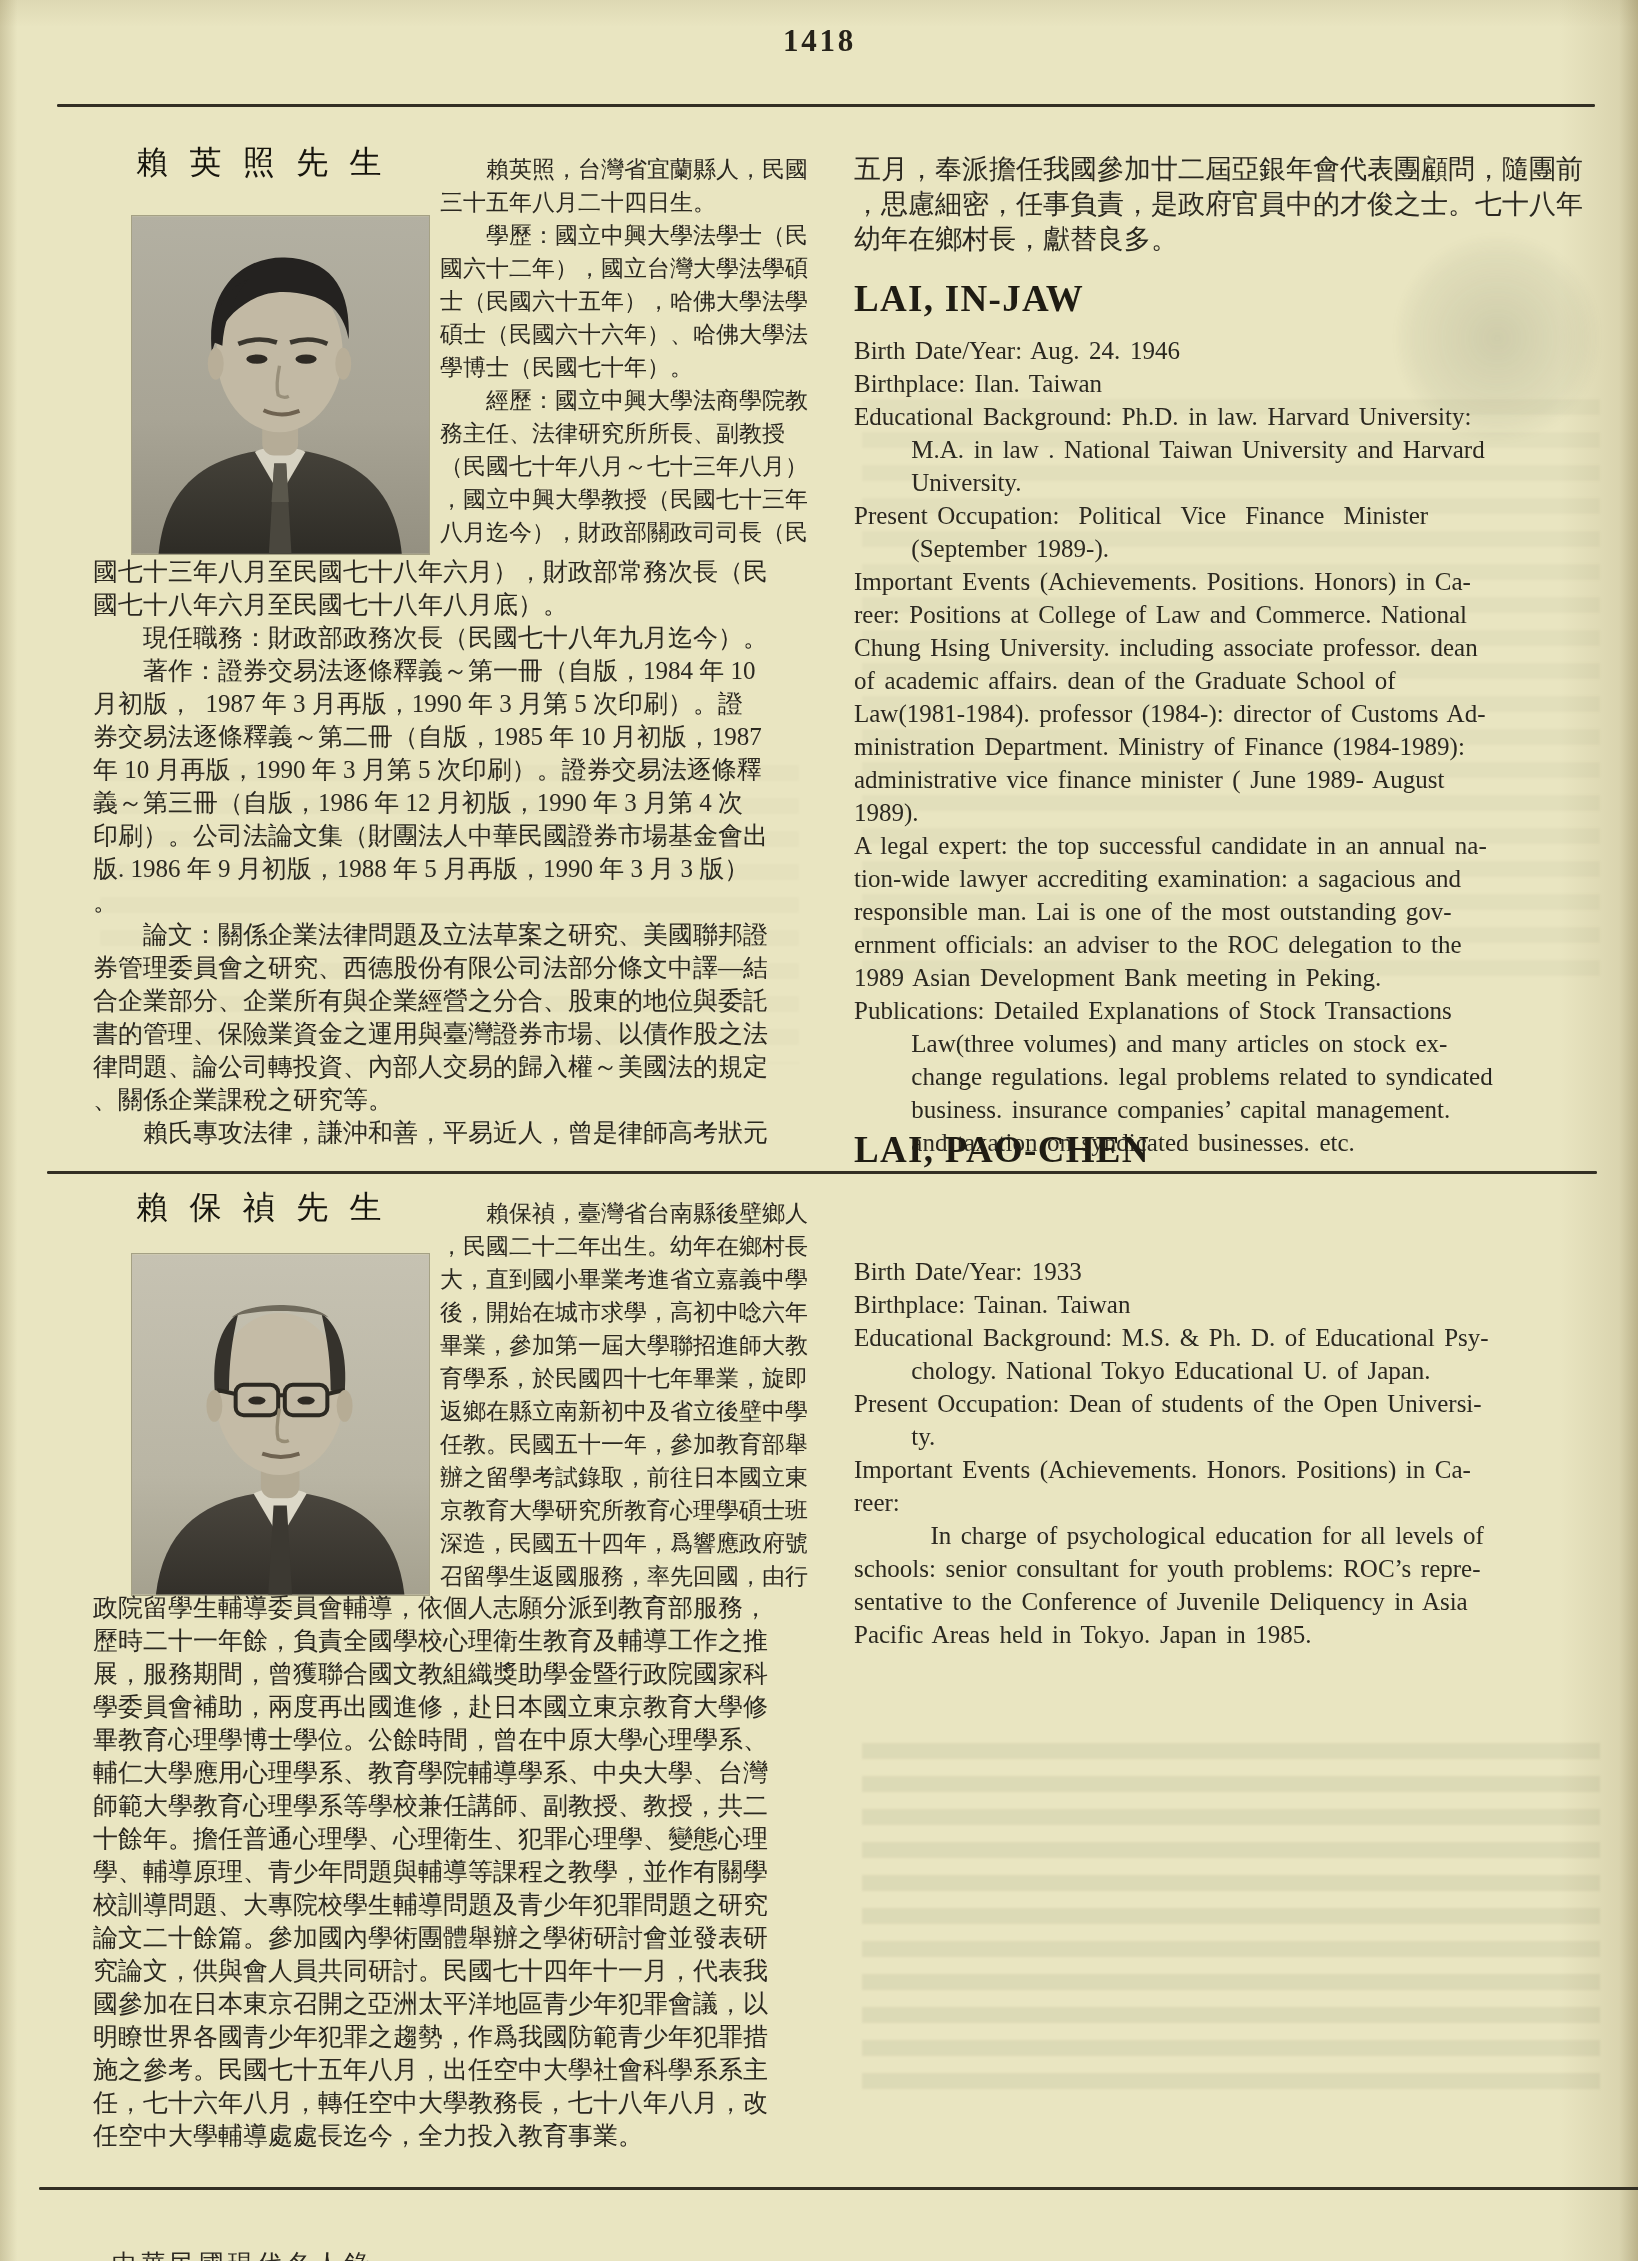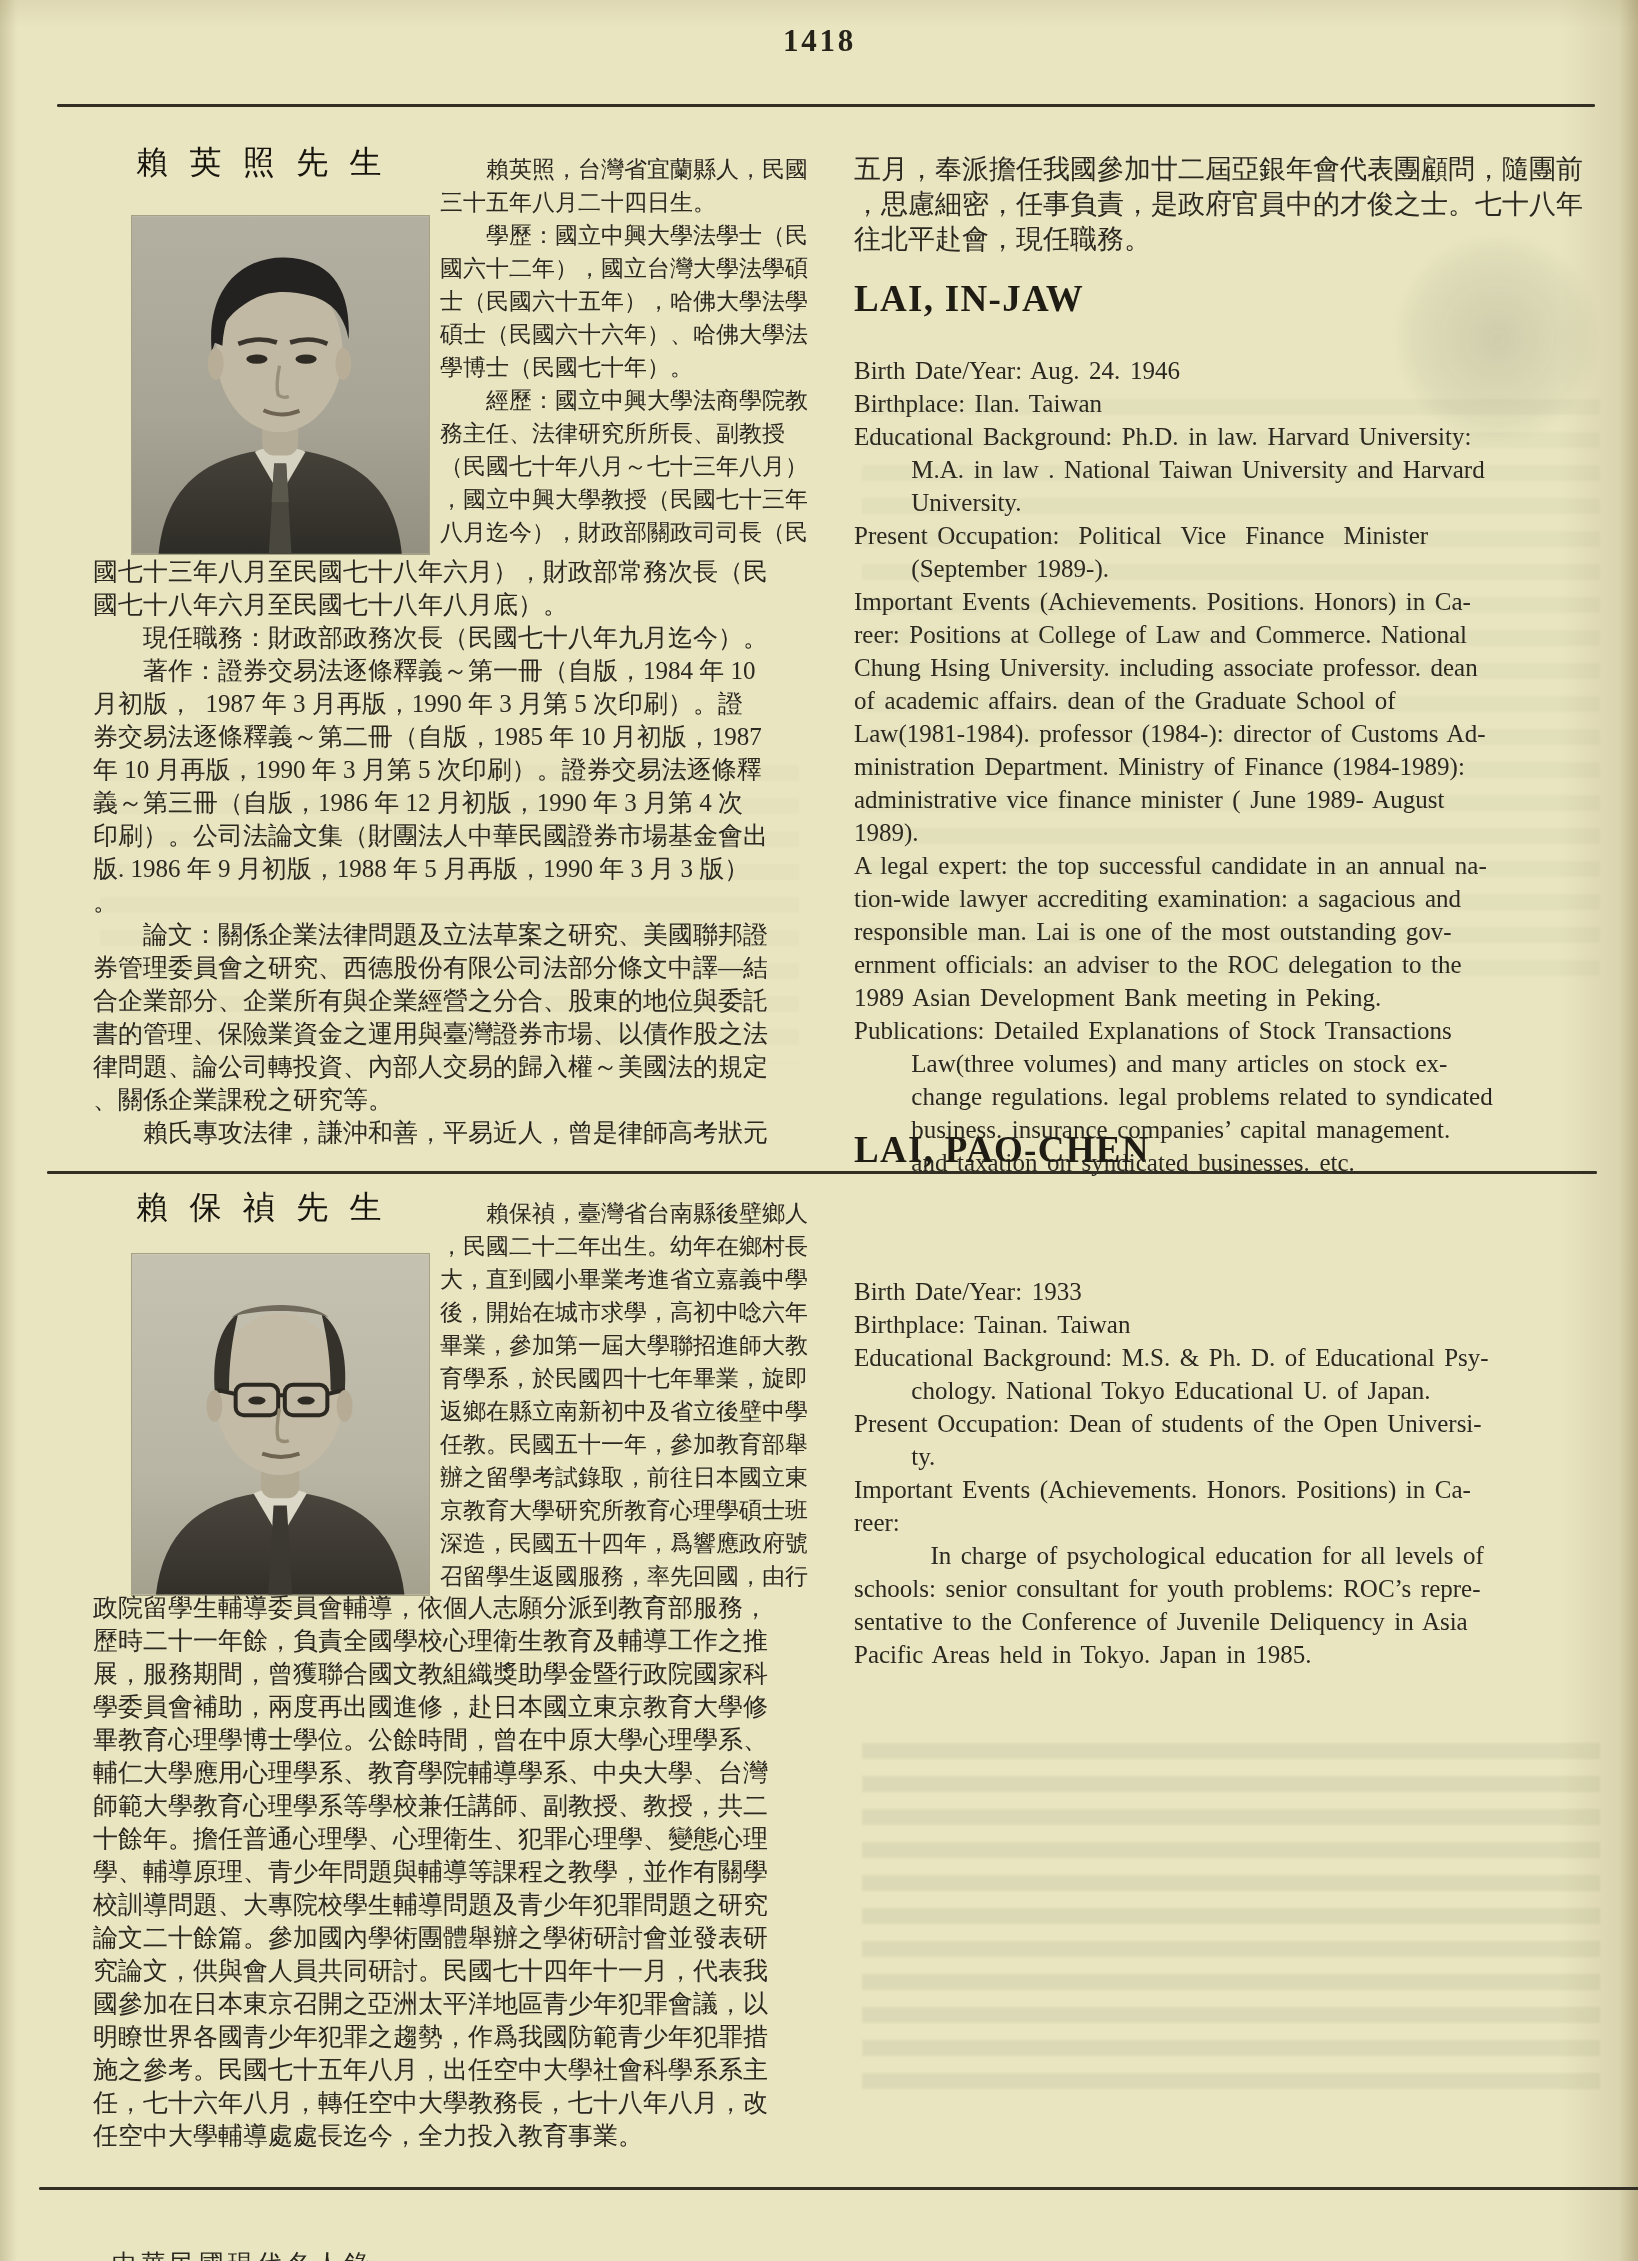--- a/index.html
+++ b/index.html
@@ -37,21 +37,21 @@
     overflow:hidden;
   }
   .photo svg{display:block;width:100%;height:100%;}
   .cn-col{white-space:pre;}
   .cn-beside{font-size:23px;line-height:33px;color:#2b2820;}
   .cn-body{font-size:25px;line-height:33px;color:#2b2820;}
   .cn-right{font-size:27px;line-height:35px;color:#2b2820;}
   .en-heading{
     font-size:37px;font-weight:600;letter-spacing:1.3px;color:#1f1c13;
   }
-  .en-col{white-space:pre;font-size:25px;line-height:33px;word-spacing:3.3px;color:#2b2820;margin-top:20px;}
+  .en-col{white-space:pre;font-size:25px;line-height:33px;word-spacing:3.3px;color:#2b2820;}
   .footer-text{font-size:25px;letter-spacing:4px;color:#2b2820;}
   
   .ghost{pointer-events:none;}
   .ghost-portrait{
     background:radial-gradient(ellipse 50% 45% at 55% 40%, rgba(105,110,85,.20), rgba(105,110,85,.07) 60%, transparent 75%);
     filter:blur(2px);
   }
   .ghost-lines{
     background:repeating-linear-gradient(180deg, rgba(100,104,78,.085) 0px, rgba(100,104,78,.085) 16px, transparent 16px, transparent 33px);
     filter:blur(1.3px);
@@ -113,21 +113,21 @@
 
       <ellipse cx="126" cy="222" rx="12" ry="24" fill="#b8ae98"></ellipse>
       <ellipse cx="318" cy="222" rx="12" ry="24" fill="#b8ae98"></ellipse>
     </svg>
   </div>
 
   <div class="abs cn-col cn-beside" style="left:440px;top:153px;width:373px;"><div class="cn-line">　　賴英照，台灣省宜蘭縣人，民國</div><div class="cn-line">三十五年八月二十四日生。</div><div class="cn-line">　　學歷：國立中興大學法學士（民</div><div class="cn-line">國六十二年），國立台灣大學法學碩</div><div class="cn-line">士（民國六十五年），哈佛大學法學</div><div class="cn-line">碩士（民國六十六年）、哈佛大學法</div><div class="cn-line">學博士（民國七十年）。</div><div class="cn-line">　　經歷：國立中興大學法商學院教</div><div class="cn-line">務主任、法律研究所所長、副教授</div><div class="cn-line">（民國七十年八月～七十三年八月）</div><div class="cn-line">，國立中興大學教授（民國七十三年</div><div class="cn-line">八月迄今），財政部關政司司長（民</div></div>
 
   <div class="abs cn-col cn-body" style="left:93px;top:555px;width:717px;"><div class="cn-line">國七十三年八月至民國七十八年六月），財政部常務次長（民</div><div class="cn-line">國七十八年六月至民國七十八年八月底）。</div><div class="cn-line">　　現任職務：財政部政務次長（民國七十八年九月迄今）。</div><div class="cn-line">　　著作：證券交易法逐條釋義～第一冊（自版，1984 年 10</div><div class="cn-line">月初版，  1987 年 3 月再版，1990 年 3 月第 5 次印刷）。證</div><div class="cn-line">券交易法逐條釋義～第二冊（自版，1985 年 10 月初版，1987</div><div class="cn-line">年 10 月再版，1990 年 3 月第 5 次印刷）。證券交易法逐條釋</div><div class="cn-line">義～第三冊（自版，1986 年 12 月初版，1990 年 3 月第 4 次</div><div class="cn-line">印刷）。公司法論文集（財團法人中華民國證券市場基金會出</div><div class="cn-line">版. 1986 年 9 月初版，1988 年 5 月再版，1990 年 3 月 3 版）</div><div class="cn-line">。</div><div class="cn-line">　　論文：關係企業法律問題及立法草案之研究、美國聯邦證</div><div class="cn-line">券管理委員會之研究、西德股份有限公司法部分條文中譯—結</div><div class="cn-line">合企業部分、企業所有與企業經營之分合、股東的地位與委託</div><div class="cn-line">書的管理、保險業資金之運用與臺灣證券市場、以債作股之法</div><div class="cn-line">律問題、論公司轉投資、內部人交易的歸入權～美國法的規定</div><div class="cn-line">、關係企業課稅之研究等。</div><div class="cn-line">　　賴氏專攻法律，謙沖和善，平易近人，曾是律師高考狀元</div></div>
 
-  <div class="abs cn-col cn-right" style="left:854px;top:152px;width:746px;"><div class="cn-line">五月，奉派擔任我國參加廿二屆亞銀年會代表團顧問，隨團前</div><div class="cn-line">，思慮細密，任事負責，是政府官員中的才俊之士。七十八年</div><div class="cn-line">往北平赴會，現任職務。</div></div>
+  <div class="abs cn-col cn-right" style="left:854px;top:152px;width:746px;"><div class="cn-line">五月，奉派擔任我國參加廿二屆亞銀年會代表團顧問，隨團前</div><div class="cn-line">，思慮細密，任事負責，是政府官員中的才俊之士。七十八年</div><div class="cn-line">幼年在鄉村長，獻替良多。</div></div>
 
   <div class="abs en-heading" style="left:854px;top:277px;">LAI, IN-JAW</div>
 
   <div class="abs en-col" style="left:854px;top:334px;width:752px;"><div class="en-line">Birth Date/Year: Aug. 24. 1946</div><div class="en-line">Birthplace: Ilan. Taiwan</div><div class="en-line">Educational Background: Ph.D. in law. Harvard University:</div><div class="en-line">      M.A. in law . National Taiwan University and Harvard</div><div class="en-line">      University.</div><div class="en-line">Present Occupation:  Political  Vice  Finance  Minister</div><div class="en-line">      (September 1989-).</div><div class="en-line">Important Events (Achievements. Positions. Honors) in Ca-</div><div class="en-line">reer: Positions at College of Law and Commerce. National</div><div class="en-line">Chung Hsing University. including associate professor. dean</div><div class="en-line">of academic affairs. dean of the Graduate School of</div><div class="en-line">Law(1981-1984). professor (1984-): director of Customs Ad-</div><div class="en-line">ministration Department. Ministry of Finance (1984-1989):</div><div class="en-line">administrative vice finance minister ( June 1989- August</div><div class="en-line">1989).</div><div class="en-line">A legal expert: the top successful candidate in an annual na-</div><div class="en-line">tion-wide lawyer accrediting examination: a sagacious and</div><div class="en-line">responsible man. Lai is one of the most outstanding gov-</div><div class="en-line">ernment officials: an adviser to the ROC delegation to the</div><div class="en-line">1989 Asian Development Bank meeting in Peking.</div><div class="en-line">Publications: Detailed Explanations of Stock Transactions</div><div class="en-line">      Law(three volumes) and many articles on stock ex-</div><div class="en-line">      change regulations. legal problems related to syndicated</div><div class="en-line">      business. insurance companies’ capital management.</div><div class="en-line">      and taxation on syndicated businesses. etc.</div></div>
 
   <div class="abs rule rule-mid"></div>
 
   <div class="abs entry-name cn" style="left:136px;top:1186px;">賴 保 禎 先 生</div>
 
   <div class="abs photo" style="left:131px;top:1253px;width:297px;height:341px;">

